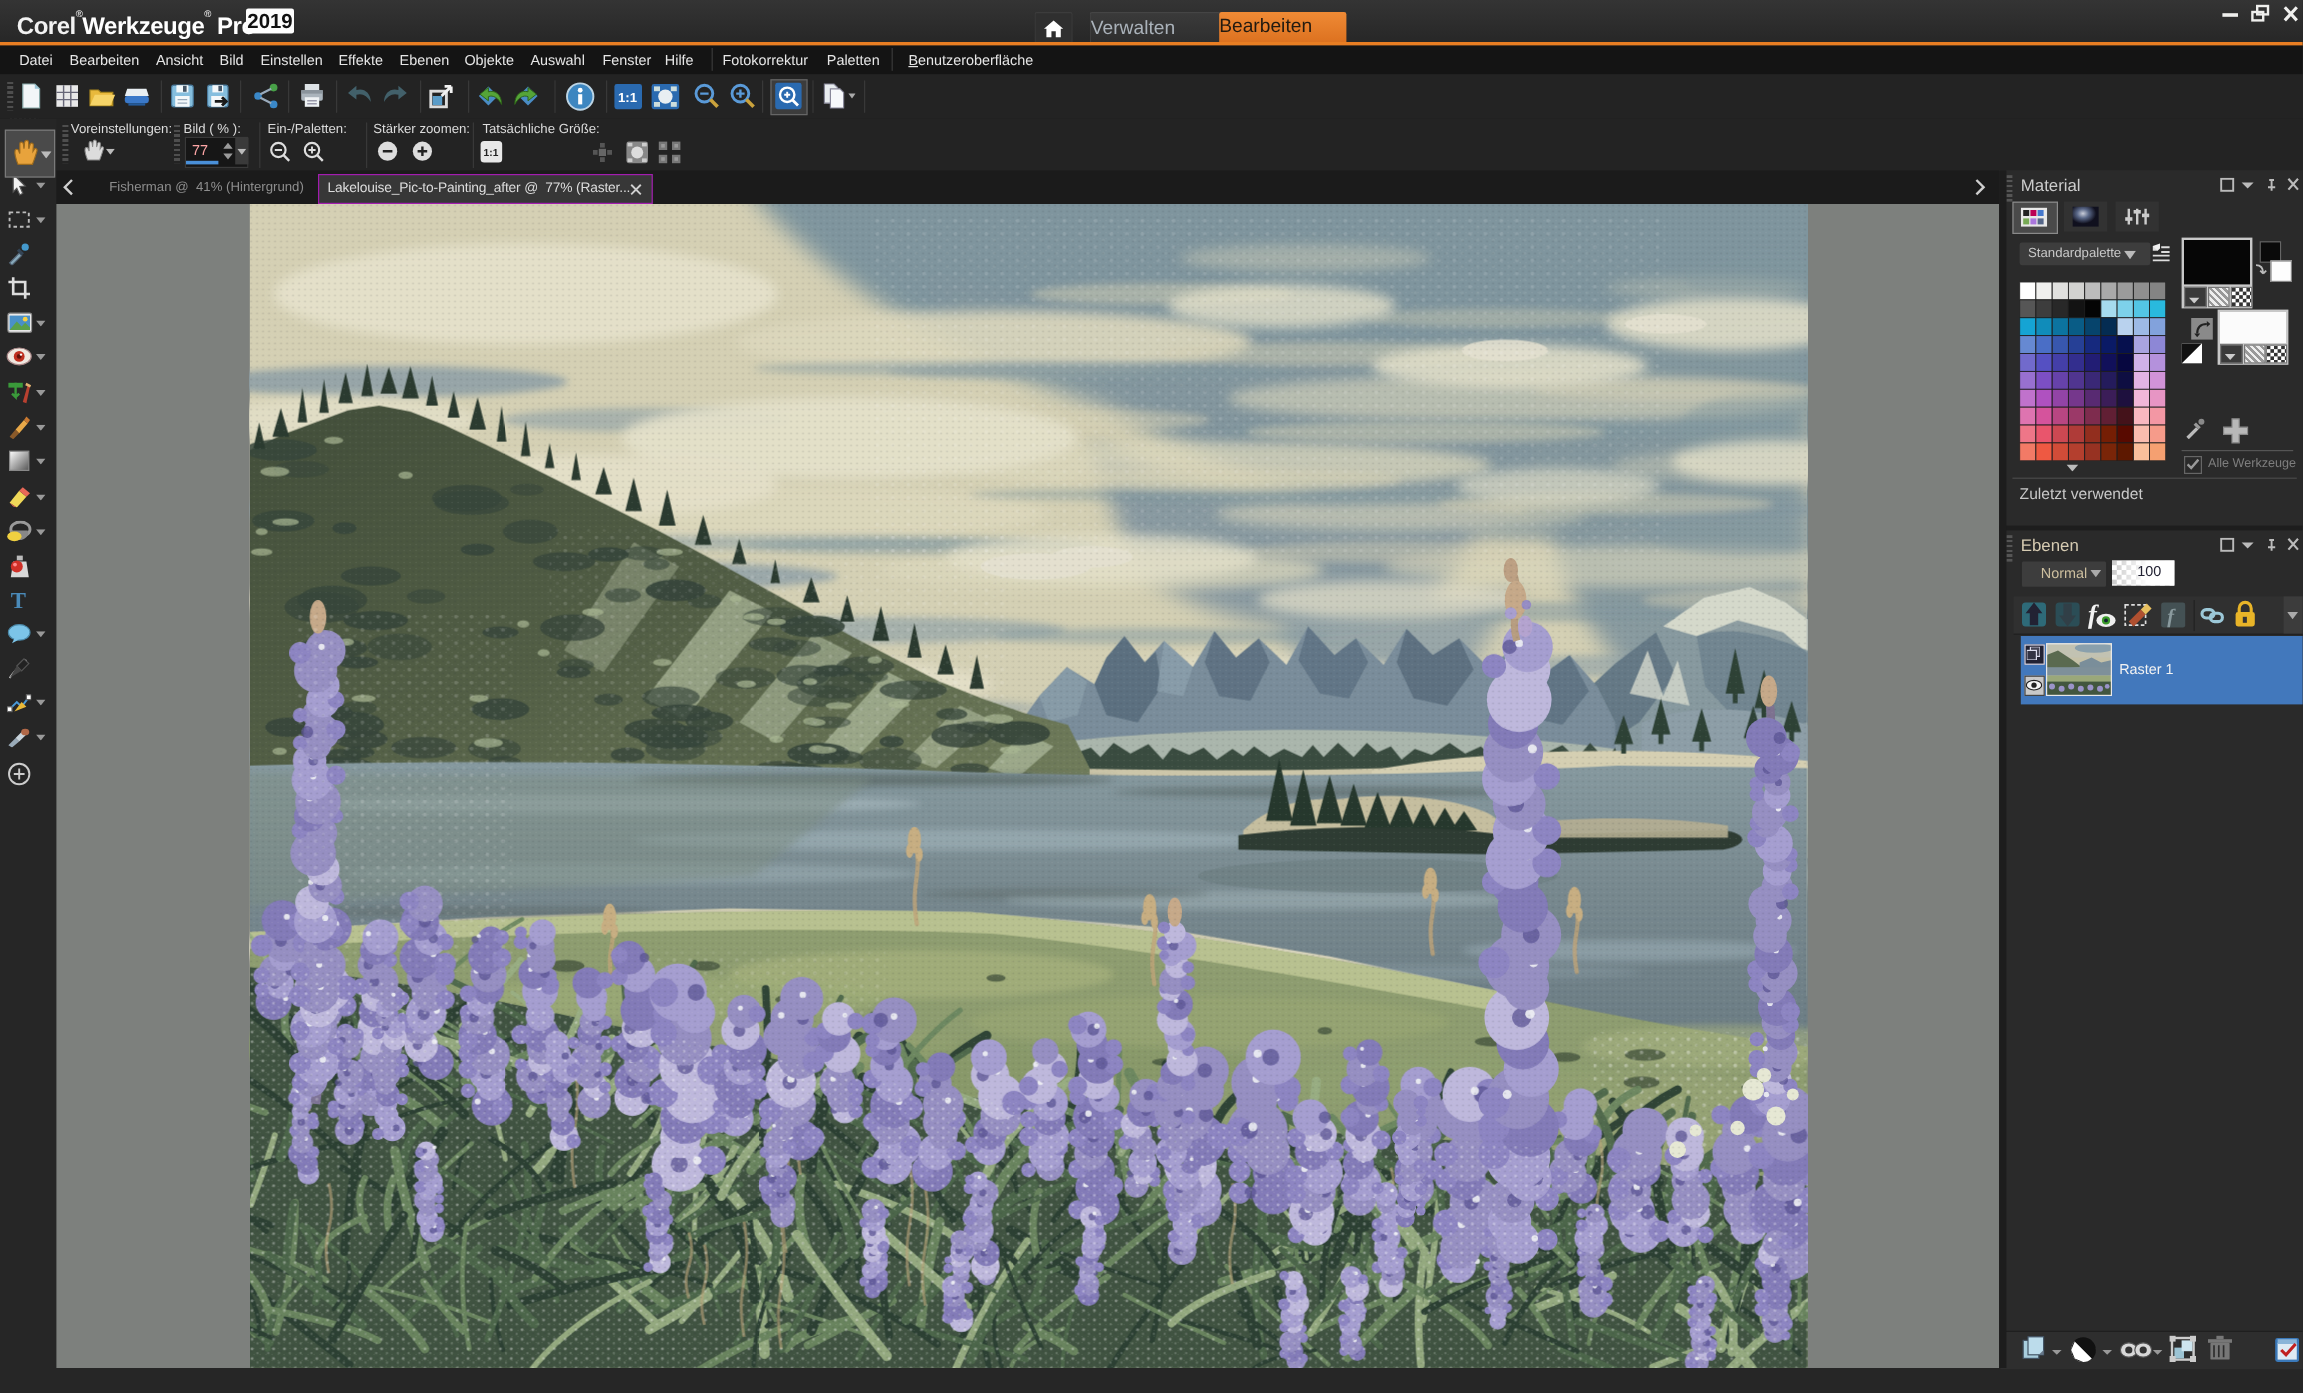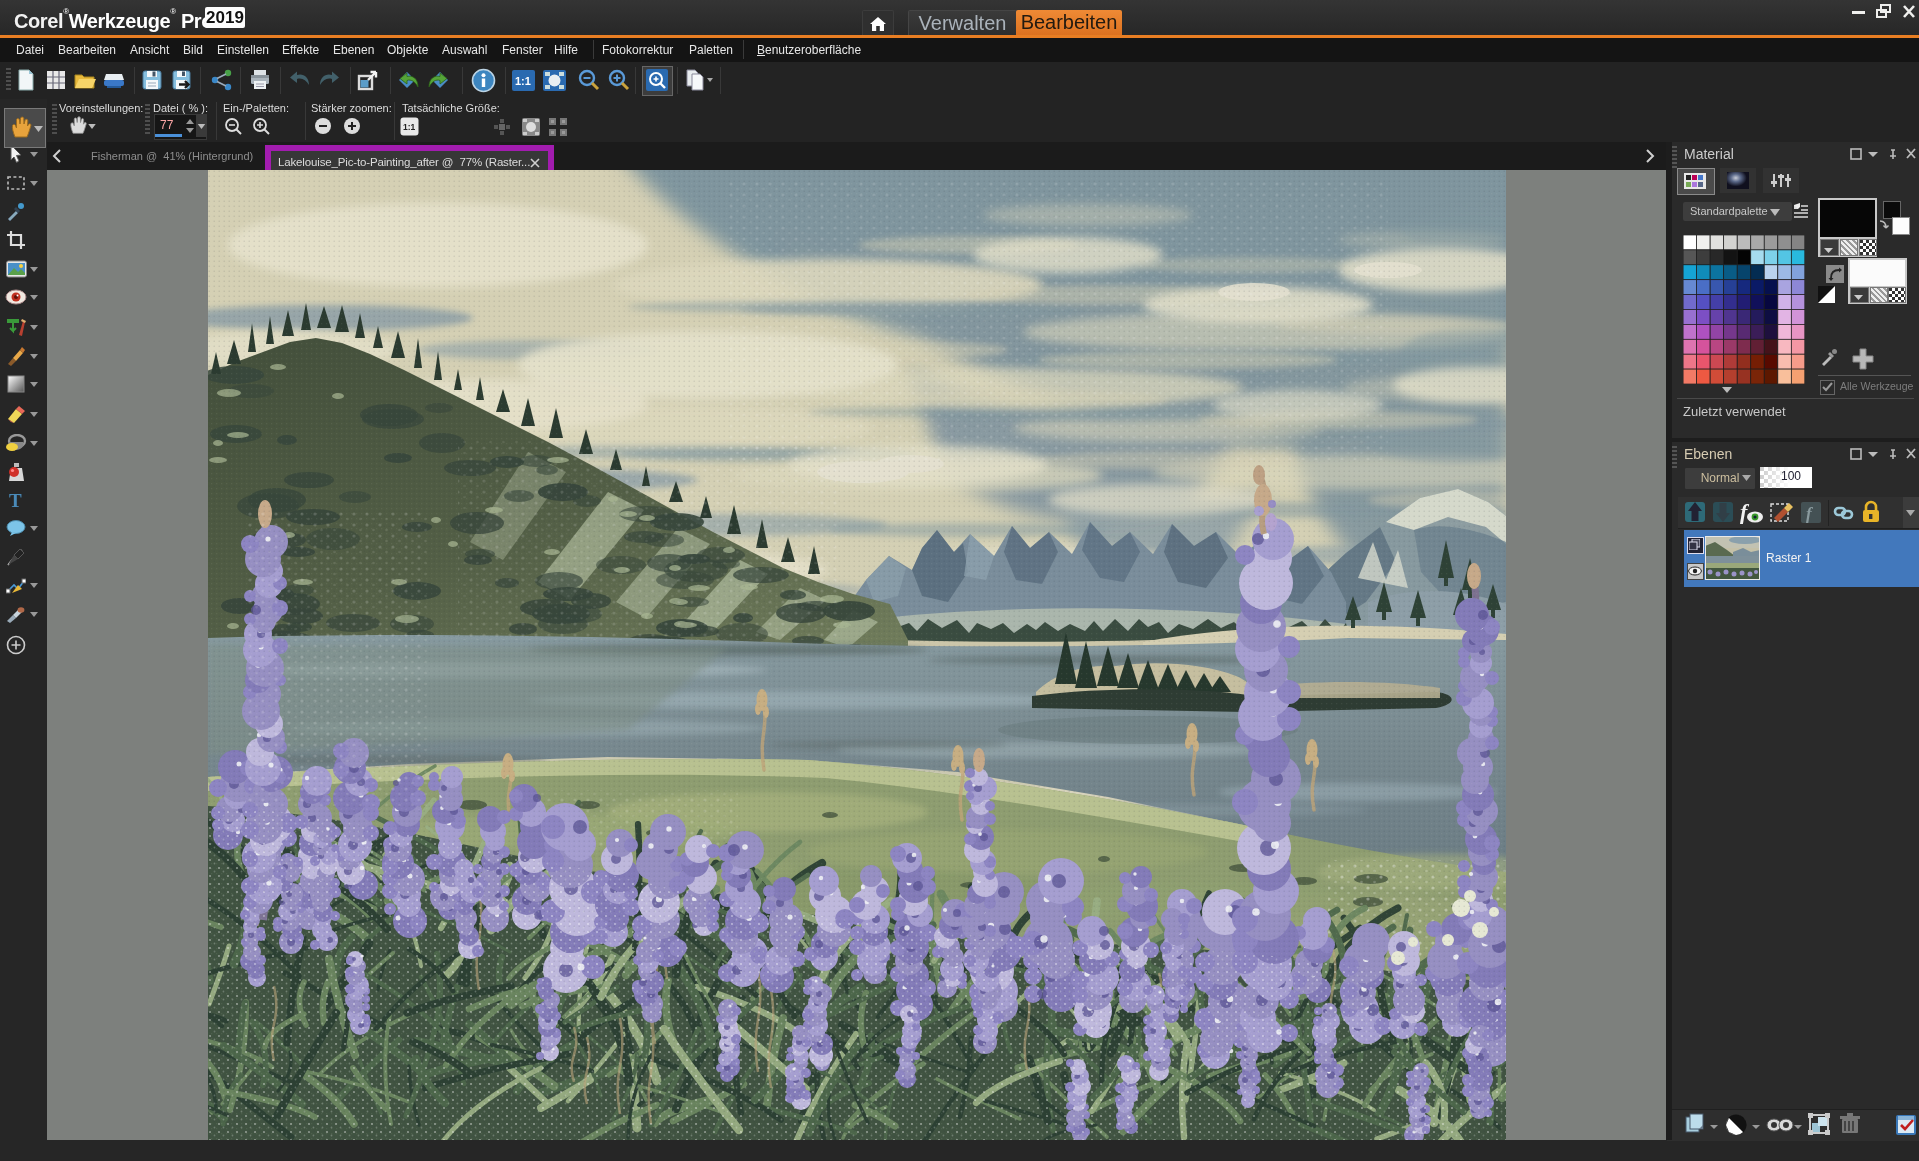--- a/index.html
+++ b/index.html
@@ -10,21 +10,21 @@
   #titlebar{left:0;top:0;width:1919px;height:35px;
     background:linear-gradient(#343434,#272727);}
   #logo{left:14px;top:7px;color:#fff;font-size:20px;letter-spacing:-0.4px;}
   #logo .lt{font-weight:700;color:#f2f2f2;}
   #logo .bd{font-weight:700;}
   #logo sup{font-size:8px;vertical-align:14px;}
   #y2019{left:205px;top:7px;width:40px;height:21px;background:#fdfdfd;border-radius:2px;
     color:#111;font-weight:700;font-size:17px;text-align:center;line-height:21px;}
   #homebtn{left:862px;top:10px;width:30px;height:25px;background:#2f2f2f;
     border:1px solid #3c3c3c;border-bottom:none;border-radius:2px 2px 0 0;}
-  .ttab{top:10px;height:25px;font-size:20px;text-align:center;line-height:25px;}
+  .ttab{top:10px;height:25px;font-size:16px;line-height:25px;}
   #tabverw{left:908px;width:107px;background:linear-gradient(#3a3a3a,#2e2e2e);
     border:1px solid #454545;border-bottom:none;color:#aab2ba;border-radius:2px 2px 0 0;}
   #tabbearb{left:1016px;width:106px;background:linear-gradient(#ef8a35,#dd7220);
     color:#221a10;border-radius:2px 2px 0 0;font-weight:400;}
   
   #winbtns{left:1846px;top:3px;width:73px;height:18px;color:#e8e8e6;}
   
   #orangeline{left:0;top:35px;width:1919px;height:3px;background:#e87e23;}
   
   #menubar{left:0;top:38px;width:1919px;height:24px;background:#141414;
@@ -36,21 +36,21 @@
     border-bottom:1px solid #1b1b1b;}
   .tsep{position:absolute;top:5px;width:1px;height:27px;background:#383838;}
   
   #optbar{left:0;top:99px;width:1919px;height:43px;background:#232323;}
   .osep{position:absolute;top:102px;width:1px;height:38px;background:#383838;}
   
   #palette{left:0;top:99px;width:47px;height:1041px;background:#262626;}
   
   #tabbar{left:47px;top:142px;width:1619px;height:28px;background:#1b1b1b;}
   #activetab{position:absolute;left:218px;top:3px;width:277px;height:23px;
-    background:#373737;border:6px solid #a21caf;color:#dcdcdc;font-size:11.5px;white-space:nowrap;overflow:hidden;}
+    background:#373737;border:1px solid #a21caf;color:#dcdcdc;font-size:11.5px;white-space:nowrap;overflow:hidden;}
   #canvasgray{left:47px;top:170px;width:1619px;height:970px;background:#7d807d;}
   #painting{left:208px;top:170px;width:1298px;height:970px;}
   
   #rightcol{left:1666px;top:142px;width:253px;height:998px;background:#2a2a2a;}
   #rightedge{left:1666px;top:142px;width:6px;height:998px;background:#1d1d1d;}
   
   #statusbar{left:0;top:1140px;width:1919px;height:21px;background:#0a0a0a;
     color:#e0e0e0;font-size:12.5px;}
 </style>
 </head>
@@ -231,21 +231,21 @@
     </svg>
 <div class="abs" style="left:52px;top:104px;width:5px;height:32px;background:repeating-linear-gradient(#4e4e4e 0 2px,transparent 2px 4px)"></div>
 <div class="abs" style="left:59px;top:102px;font-size:11px;color:#dcdcdc;z-index:5">Voreinstellungen:</div>
 <svg class="abs" style="left:68px;top:115px" width="20" height="20" viewBox="0 0 22 24">
       <path d="M5 22 C3 17 2 13 2.5 10.5 C3 9 5 9 5.5 10.5 L6.5 13 L6.5 5 C6.5 3 9 3 9.5 5 L10 9 L10.5 3.5 C11 1.5 13.5 1.5 13.8 3.5 L14 9 L15 5.5 C15.5 3.5 18 4 17.8 6 L17.5 11 L18.5 9.5 C19.5 8 21.5 9 20.8 11 C19.8 14 18.8 18 17 22 Z" fill="#dcdcdc" stroke="#888"></path>
     </svg>
 <svg class="abs" style="left:88px;top:124px" width="8" height="5" viewBox="0 0 9 6">
       <path d="M0 0 H9 L4.5 6 Z" fill="#bbb"></path>
     </svg>
 <div class="abs" style="left:145px;top:104px;width:5px;height:32px;background:repeating-linear-gradient(#4e4e4e 0 2px,transparent 2px 4px)"></div>
-<div class="abs" style="left:153px;top:102px;font-size:11px;color:#dcdcdc;z-index:5">Datei ( % ):</div>
+<div class="abs" style="left:153px;top:102px;font-size:11px;color:#dcdcdc;z-index:5">Bild ( % ):</div>
 <div class="abs" style="left:154px;top:114px;width:51px;height:24px;background:#161616;border:1px solid #3a3a3a"></div>
 <div class="abs" style="left:160px;top:118px;font-size:12px;color:#fca5a5">77</div>
 <svg class="abs" style="left:186px;top:118px" width="8" height="16" viewBox="0 0 8 16">
       <path d="M0 6 L4 1 L8 6 Z M0 10 L4 15 L8 10 Z" fill="#999"></path>
     </svg>
 <div class="abs" style="left:196px;top:115px;width:11px;height:22px;background:#3a3a3a"></div>
 <svg class="abs" style="left:197px;top:124px" width="9" height="5" viewBox="0 0 9 6">
       <path d="M0 0 H9 L4.5 6 Z" fill="#bbb"></path>
     </svg>
 <div class="abs" style="left:155px;top:134px;width:27px;height:3px;background:#4a90d9"></div>

